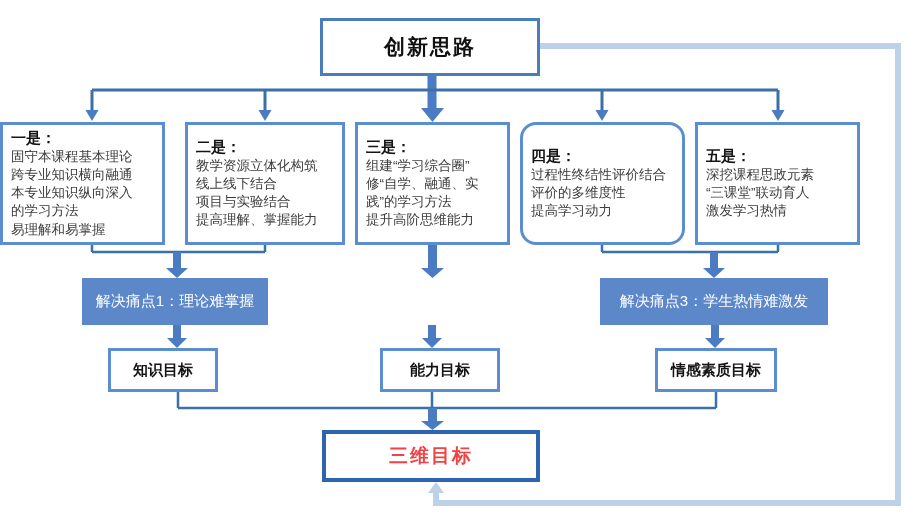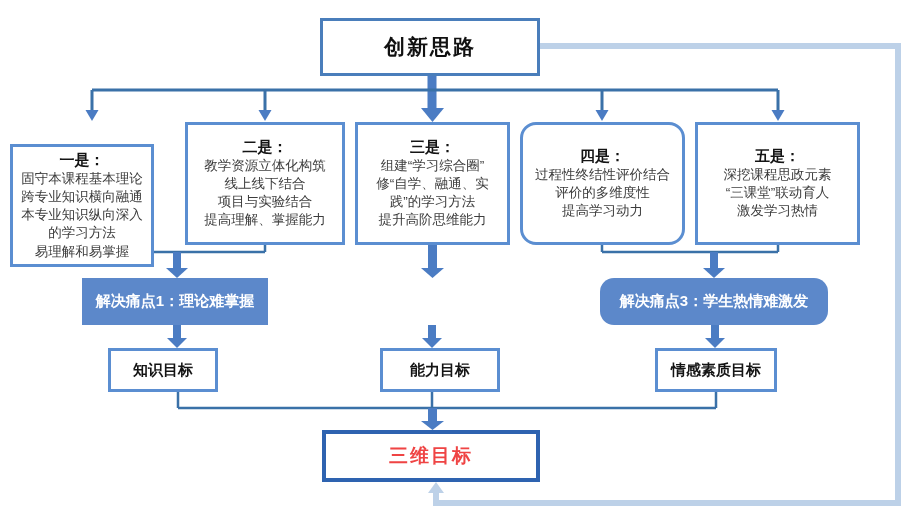--- a/index.html
+++ b/index.html
@@ -1,17 +1,17 @@
 <!DOCTYPE html>
 <html style="--title-border: #4a7ebb; --box-border: #5b8ed1; --final-border: #2e63b0; --bar-fill: #5c88ca; --connector: #3a71a8; --arrow: #4b7cc3; --feedback: #bdd1e8;"><head>
 <meta charset="utf-8">
 <style>
   html,body{margin:0;padding:0;background:#fff;}
   body{font-family:"Liberation Sans","DejaVu Sans",sans-serif;}
-  .stage{position:relative;width:919px;height:521px;background:#fff;overflow:hidden;text-align:center;}
+  .stage{position:relative;width:919px;height:521px;background:#fff;overflow:hidden;}
   .stage *{box-sizing:border-box;}
 
   svg.connectors{position:absolute;left:0;top:0;z-index:0;}
   .ln{stroke:var(--connector,#3a71a8);fill:none;}
   .ln3{stroke-width:3px;}
   .ln25{stroke-width:2.5px;}
   .arr{fill:var(--arrow,#4b7cc3);stroke:none;}
   .loop{stroke:var(--feedback,#bdd1e8);stroke-width:6px;fill:none;}
   .loop-arr{fill:var(--feedback,#bdd1e8);stroke:none;}
 
@@ -19,32 +19,32 @@
   .title-box{left:320px;top:18px;width:220px;height:58px;border:3px solid var(--title-border,#4a7ebb);
              font-size:21px;font-weight:bold;color:#111;letter-spacing:2px;}
   .final-box{left:322px;top:430px;width:218px;height:52px;border:4px solid var(--final-border,#2e63b0);
              font-size:19px;font-weight:bold;color:#ef4444;letter-spacing:2px;}
 
   .sbox{position:absolute;top:122px;height:123px;background:#fff;z-index:1;
         border:3px solid var(--box-border,#5b8ed1);padding:4px 8px;
         display:flex;flex-direction:column;justify-content:center;}
   .sbox .hd{font-size:15px;font-weight:bold;color:#141414;line-height:1.32;}
   .sbox .tl{font-size:13.5px;color:#3c3c3c;line-height:1.34;}
-  .sbox1{left:10px;width:144px;margin-top:22px;}
+  .sbox1{left:0;width:165px;}
   .sbox2{left:185px;width:160px;}
   .sbox3{left:355px;width:155px;}
   .sbox4{left:520px;width:165px;border-radius:16px;}
   .sbox5{left:695px;width:165px;}
 
   .bar{position:absolute;top:278px;height:47px;background:var(--bar-fill,#5c88ca);z-index:1;
        display:flex;align-items:center;justify-content:center;
-       color:#fff;font-weight:bold;font-size:15px;}
+       color:#fff;font-weight:normal;font-size:15px;}
   .bar1{left:82px;width:186px;}
   .bar2{left:325px;width:222px;}
-  .bar3{left:600px;width:228px;border-radius:14px;}
+  .bar3{left:600px;width:228px;}
 
   .goal{position:absolute;top:348px;height:44px;background:#fff;z-index:1;
         border:3px solid var(--box-border,#5b8ed1);display:flex;align-items:center;justify-content:center;
         font-size:15px;font-weight:bold;color:#141414;}
   .goal1{left:108px;width:110px;}
   .goal2{left:380px;width:120px;}
   .goal3{left:655px;width:122px;}
 </style>
 </head>
 <body>

